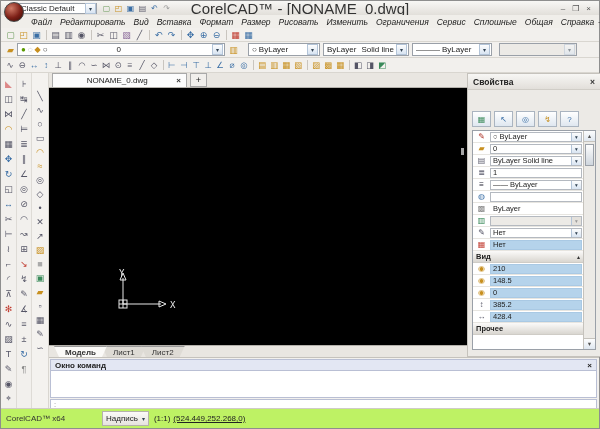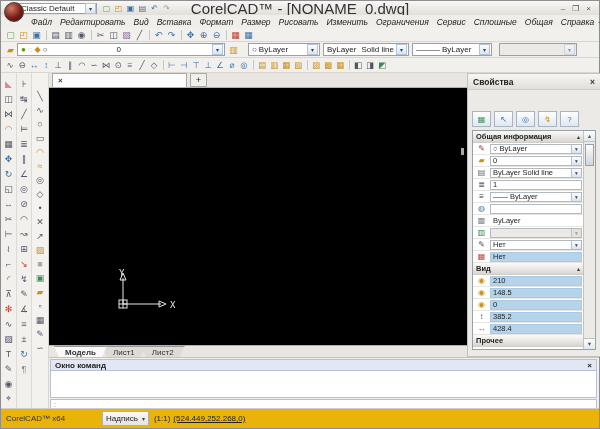--- a/index.html
+++ b/index.html
@@ -115,21 +115,21 @@
   .cmdwin{position:absolute;left:48px;right:0;top:356px;height:53px;background:#f2f0ed;
           border-top:1px solid #c5c2bc;box-sizing:border-box;display:flex;flex-direction:column;padding:1px 2px 1px 1px;}
   .cmd-header{height:12px;background:#e3e7f3;border:1px solid #b9bfd4;display:flex;align-items:center;
               padding:0 4px;font-weight:bold;font-size:8px;box-sizing:border-box;}
   .cmd-close{margin-left:auto;font-weight:bold;}
   .cmd-log{flex:1;background:#fff;border:1px solid #b9bfd4;border-top:none;}
   .cmd-input{height:10px;background:#fff;border:1px solid #b9bfd4;margin-top:1px;display:flex;
              align-items:center;padding:0 3px;color:#888;font-size:7.5px;box-sizing:border-box;}
 
   
-  .statusbar{position:absolute;left:0;right:0;bottom:0;height:20px;background:#eab308;
+  .statusbar{position:absolute;left:0;right:0;bottom:0;height:20px;background:#bef264;
              border-top:1px solid #cfccc6;display:flex;align-items:center;padding:0 5px;font-size:8px;box-sizing:border-box;}
   .status-app{width:92px;color:#333;}
   .status-toggles{display:flex;gap:2px;margin-left:6px;}
   .status-btn{padding:2px 4px;border:1px solid #b5b2ac;background:linear-gradient(#fbfaf8,#e6e3de);
               border-radius:1px;color:#333;white-space:nowrap;}
   .status-btn.on{border-color:#6ba3d6;background:linear-gradient(#eaf3fc,#cde3f6);color:#1c4f86;}
   .status-dd{margin-left:4px;padding:2px 3px;border:1px solid #b5b2ac;background:linear-gradient(#fbfaf8,#e6e3de);
              display:flex;gap:4px;align-items:center;white-space:nowrap;}
   .status-dd .arr{font-size:6px;color:#345;}
   .status-scale{margin-left:5px;white-space:nowrap;}
@@ -347,20 +347,21 @@
         <span class="lt-icon" style="color: rgb(85, 85, 102);">▫</span>
         <span class="lt-icon" style="color: rgb(85, 85, 102);">▦</span>
         <span class="lt-icon" style="color: rgb(85, 85, 102);">✎</span>
         <span class="lt-icon" style="color: rgb(85, 85, 102);">∽</span>
     </div>
   </div>
 
   <div class="center">
     <div class="tabbar">
       <div class="doc-tab">
+        <span class="lbl">NONAME_0.dwg</span>
         <span class="tab-close">×</span>
       </div>
       <div class="newtab-btn">+</div>
     </div>
     <div class="canvas">
       <svg style="position:absolute;left:60px;top:180px;" width="76" height="52" viewBox="0 0 76 52">
         <line x1="14" y1="36" x2="14" y2="10" stroke="#e8e8e8" stroke-width="1"></line>
         <polygon points="14,5 11,12 17,12" fill="none" stroke="#e8e8e8" stroke-width="1"></polygon>
         <line x1="14" y1="36" x2="52" y2="36" stroke="#e8e8e8" stroke-width="1"></line>
         <polygon points="57,36 50,33 50,39" fill="none" stroke="#e8e8e8" stroke-width="1"></polygon>
@@ -387,24 +388,20 @@
     <div class="props-btns">
       <span class="props-btn" style="color: rgb(58, 138, 90);">▦</span>
         <span class="props-btn" style="color: rgb(58, 110, 165);">↖</span>
         <span class="props-btn" style="color: rgb(58, 110, 165);">◎</span>
         <span class="props-btn" style="color: rgb(200, 144, 32);">↯</span>
         <span class="props-btn" style="color: rgb(58, 110, 165);">?</span>
     </div>
     <div class="props-list">
       <div class="props-rows">
 
-        <div class="sec-header">
-          <span>Общая информация</span>
-          <span class="sec-arrow">▴</span>
-        </div>
         <div>
 
             <div class="prop-row">
               <span class="prop-icon" style="color: rgb(176, 58, 46);">✎</span>
               <div class="prop-field select">
                 <span>○ ByLayer</span>
               </div>
             </div>
 
             <div class="prop-row">

